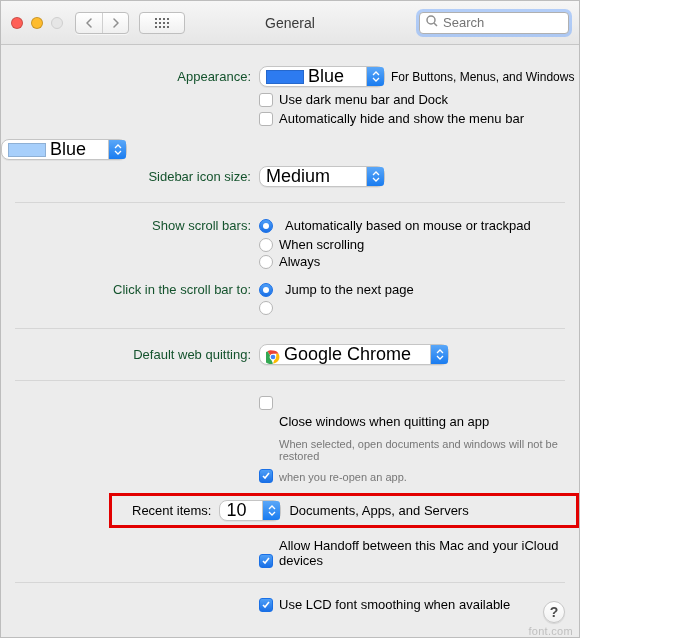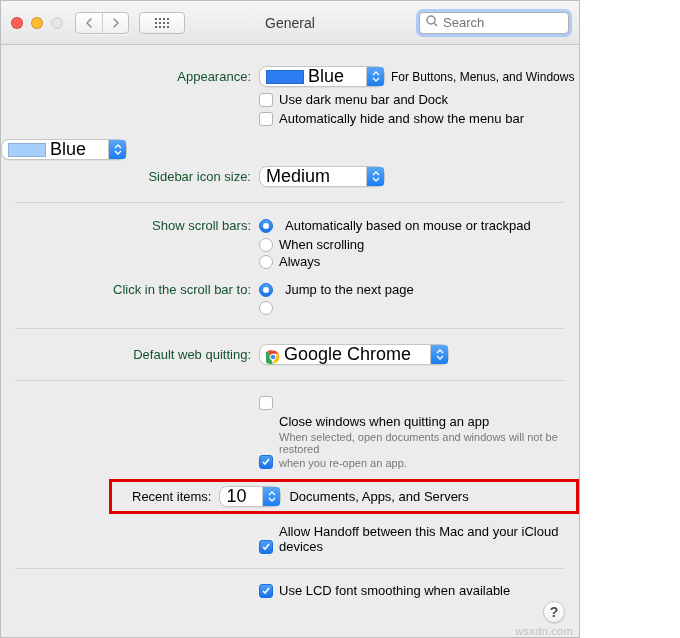--- a/index.html
+++ b/index.html
@@ -191,21 +191,21 @@
     content:'';
     position:absolute;
     left:3px; top:3px;
     width:6px; height:6px;
     background:#fff;
     border-radius:50%;
   }
   .hint {
     font-size: 11px;
     color: #777;
-    margin-top: 2px;
+    margin-top: 9px;
   }
   hr.sep {
     border:none;
     border-top:1px solid #d6d6d6;
     margin: 12px 14px;
   }
   .chrome-icon {
     width:14px; height:14px;
     display:inline-block;
   }
@@ -469,14 +469,14 @@
           <svg width="10" height="10" viewBox="0 0 10 10">
             <path d="M2 5 L4 7 L8 2" stroke="#fff" stroke-width="1.6" fill="none"></path>
           </svg>
         </div>
       <span>Use LCD font smoothing when available</span>
     </div>
 
   </div>
 
   <div class="helpbtn">?</div>
-  <div class="watermark">wsxdn.com</div>
+  <div class="watermark">font.com</div>
 </div>
 
 </body></html>

